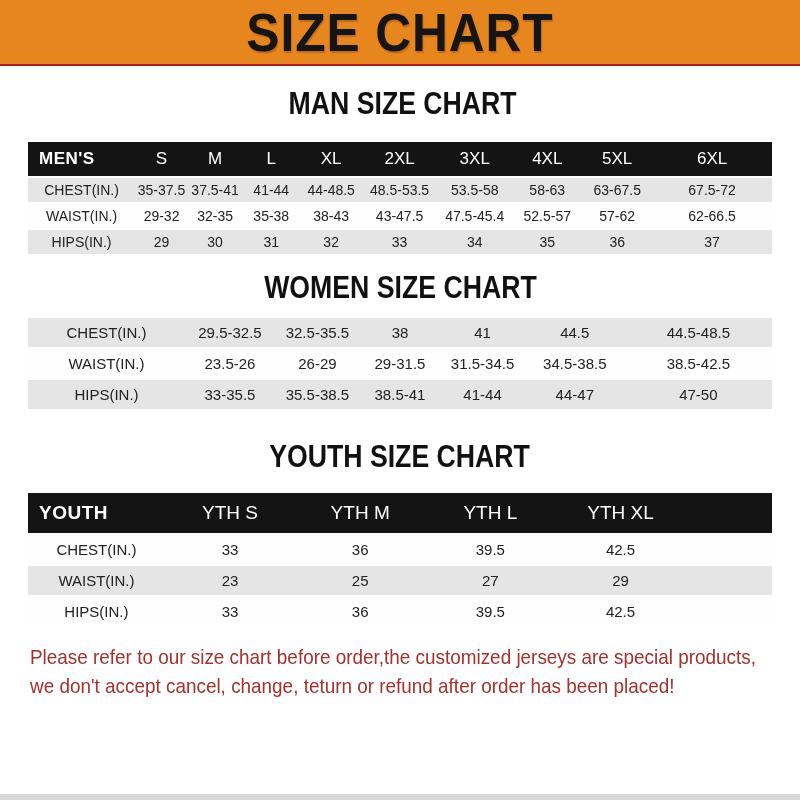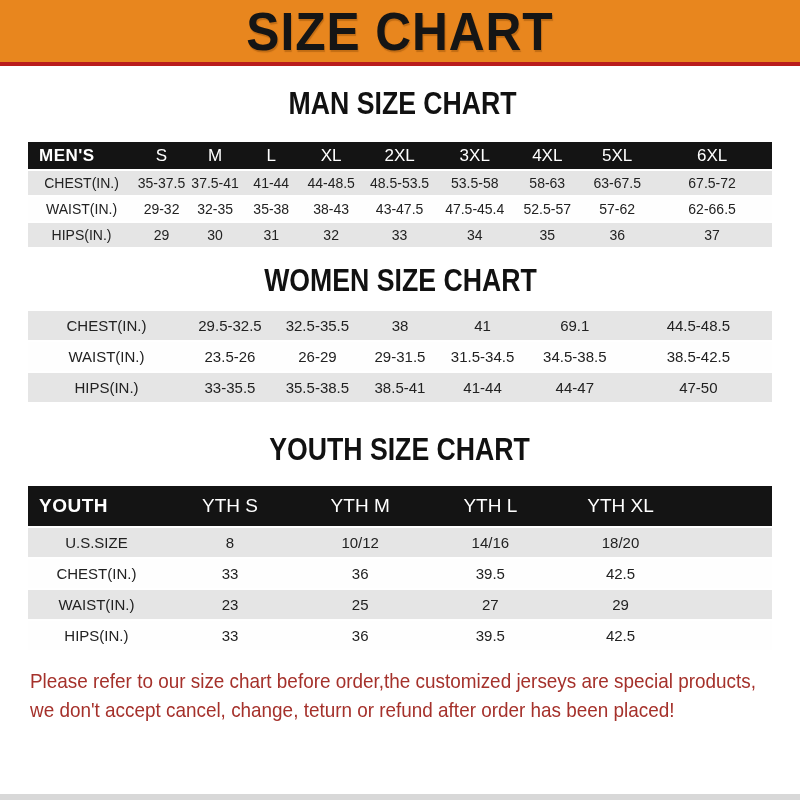--- a/index.html
+++ b/index.html
@@ -7,21 +7,21 @@
   body {
     font-family: "Liberation Sans", sans-serif;
     background: #ffffff;
     position: relative;
     overflow: hidden;
   }
   
   .banner {
     height: 66px;
     background: #E8861E;
-    border-bottom: 4px solid #b91c1c;
+    border-bottom: 2px solid #b91c1c;
     display: flex;
     align-items: center;
     justify-content: center;
   }
   .banner-title {
     font-size: 54px;
     font-weight: bold;
     color: #151515;
     letter-spacing: 1px;
     display: inline-block;
@@ -72,21 +72,21 @@
   tr.band td.band-label {
     text-align: left;
     padding-left: 11px;
     font-weight: bold;
     font-size: 23px;
     letter-spacing: 0.5px;
   }
   tr.gray td { background: #E5E5E5; }
   tr.white td { background: #FEFEFE; }
   
-  .men-table tr.band td { height: 27px; font-size: 17px; }
+  .men-table tr.band td { height: 34px; font-size: 17px; }
   .men-table tr.row td { height: 24px; font-size: 14px; }
   
   .women-table tr.band td { height: 43px; font-size: 20px; }
   .women-table tr.row td { height: 29px; font-size: 15px; }
   
   .youth-table tr.band td { height: 40px; font-size: 19px; }
   .youth-table tr.row td { height: 29px; font-size: 15px; }
   
   .footer-note {
     margin: 14px 0 0 30px;
@@ -196,21 +196,21 @@
       <col style="width:13.4%">
       <col style="width:19.8%">
   </colgroup>
   <tbody>
   <tr class="row gray">
     <td>CHEST(IN.)</td>
     <td>29.5-32.5</td>
     <td>32.5-35.5</td>
     <td>38</td>
     <td>41</td>
-    <td>69.1</td>
+    <td>44.5</td>
     <td>44.5-48.5</td>
   </tr>
   <tr class="row white">
     <td>WAIST(IN.)</td>
     <td>23.5-26</td>
     <td>26-29</td>
     <td>29-31.5</td>
     <td>31.5-34.5</td>
     <td>34.5-38.5</td>
     <td>38.5-42.5</td>
@@ -242,28 +242,20 @@
   </colgroup>
   <tbody>
       <tr class="band">
     <td class="band-label">YOUTH</td>
     <td>YTH S</td>
     <td>YTH M</td>
     <td>YTH L</td>
     <td>YTH XL</td>
     <td></td>
   </tr>
-  <tr class="row gray">
-    <td>U.S.SIZE</td>
-    <td>8</td>
-    <td>10/12</td>
-    <td>14/16</td>
-    <td>18/20</td>
-    <td></td>
-  </tr>
   <tr class="row white">
     <td>CHEST(IN.)</td>
     <td>33</td>
     <td>36</td>
     <td>39.5</td>
     <td>42.5</td>
     <td></td>
   </tr>
   <tr class="row gray">
     <td>WAIST(IN.)</td>

